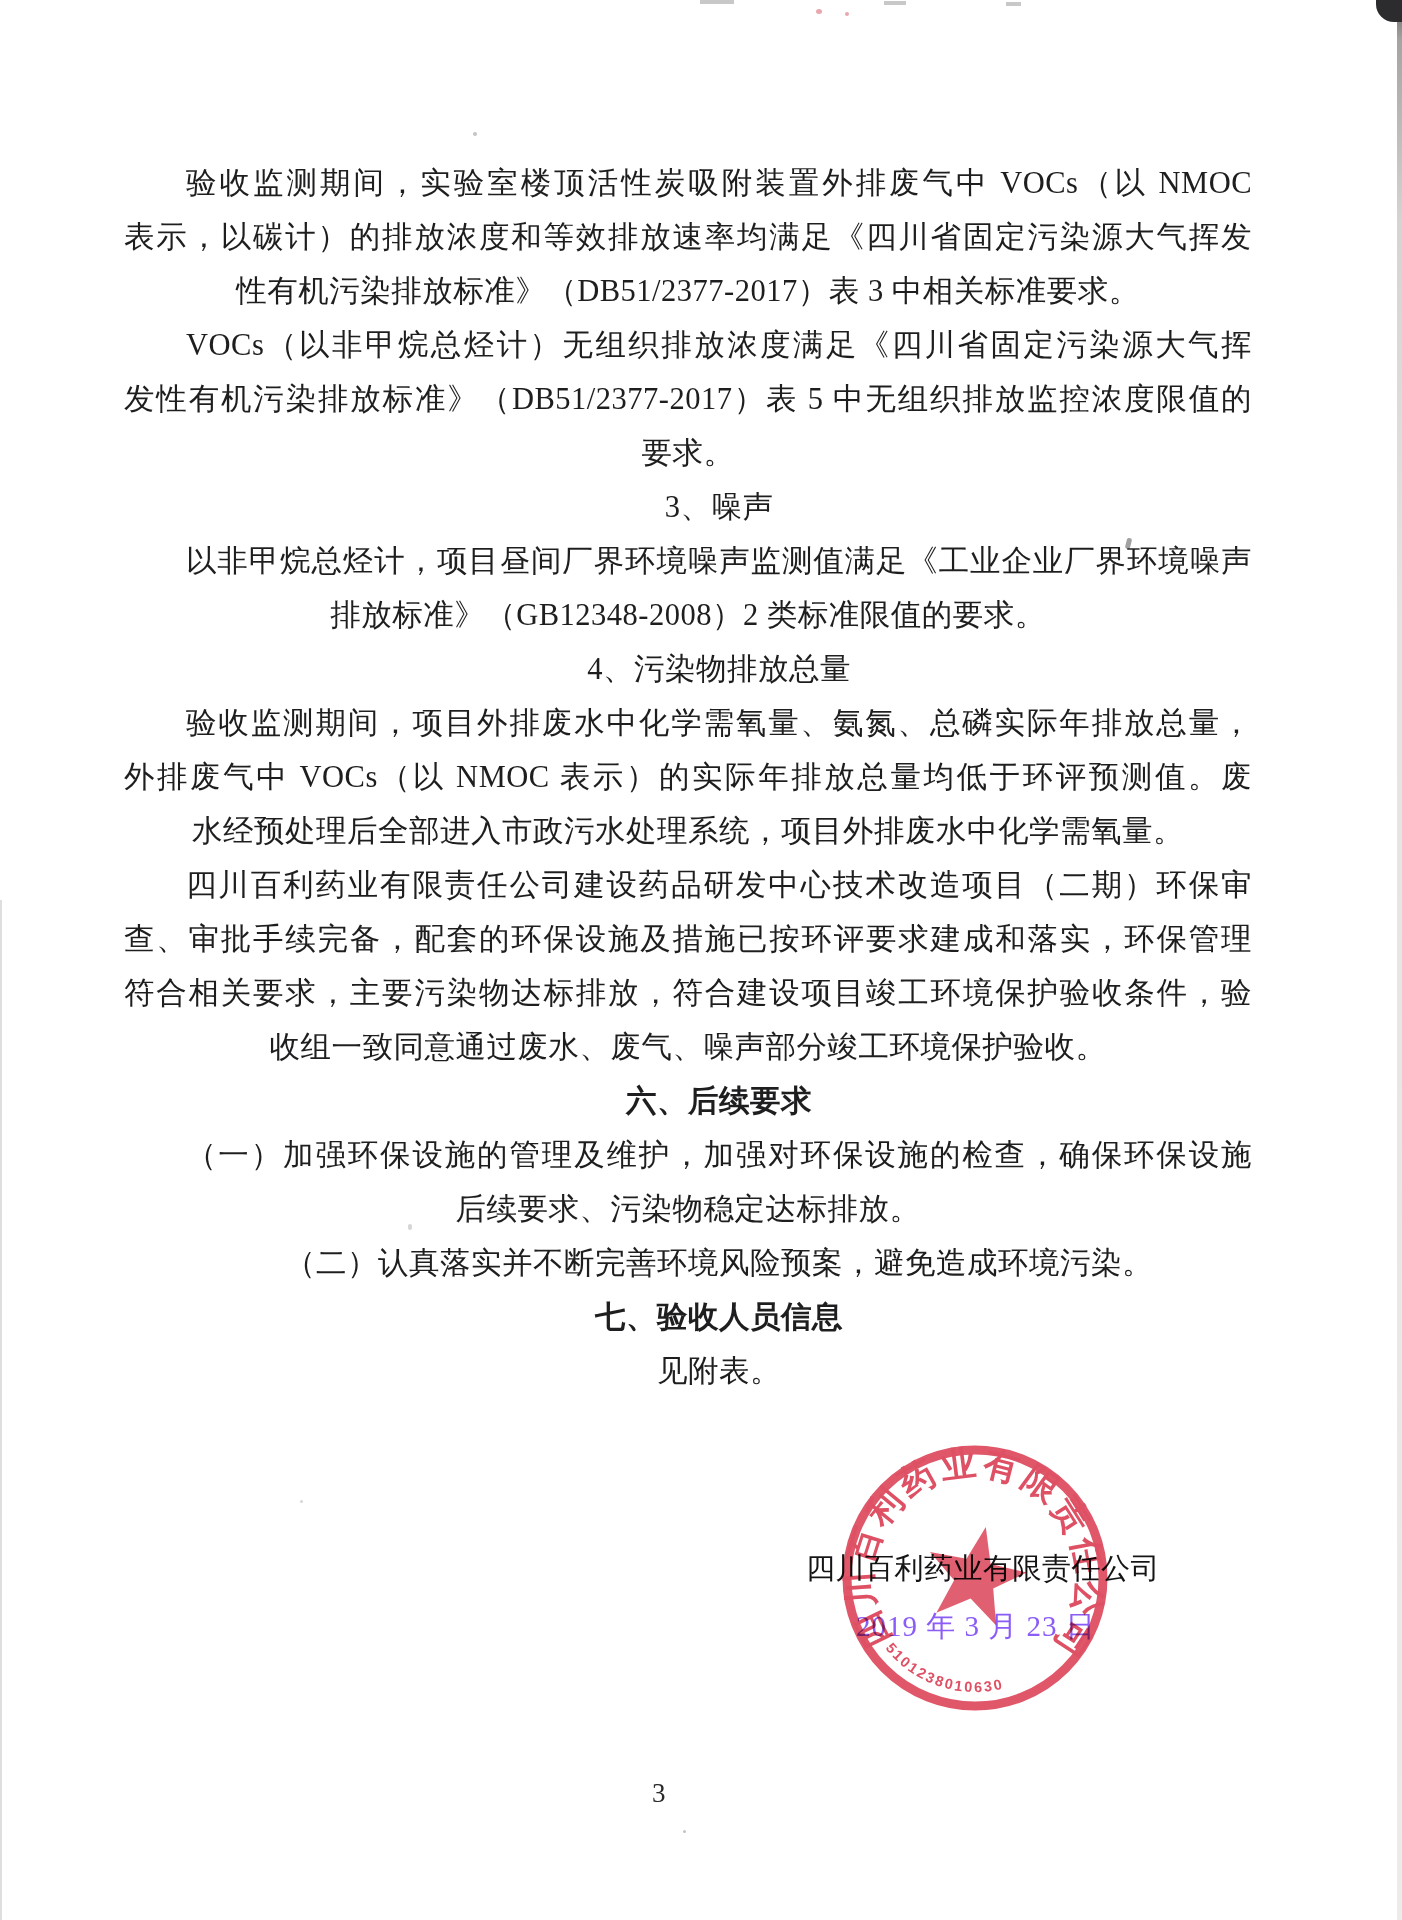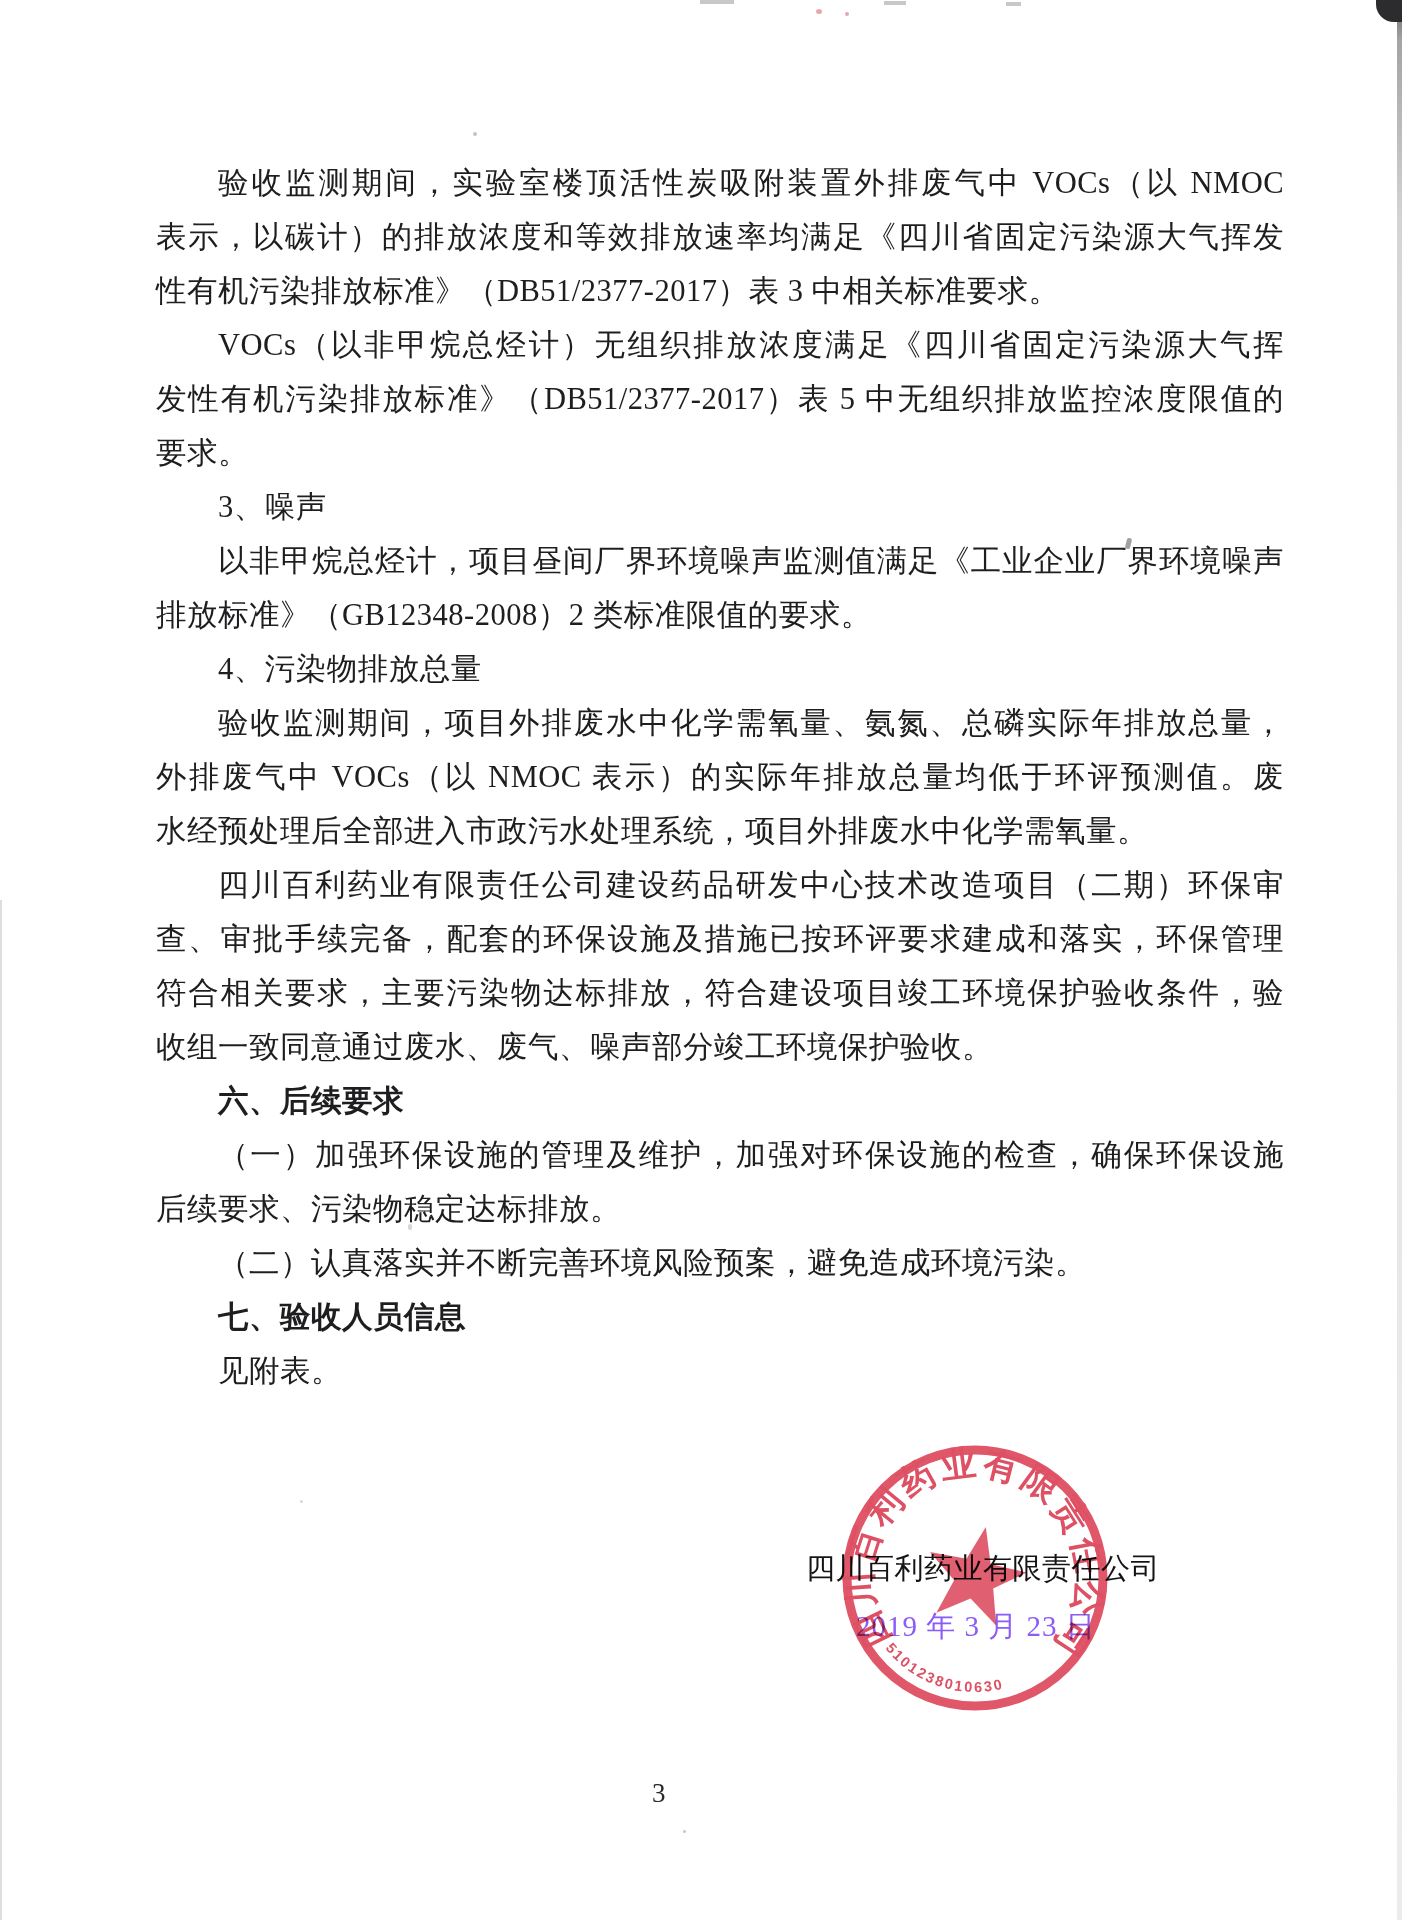--- a/index.html
+++ b/index.html
@@ -1,22 +1,22 @@
 <!DOCTYPE html>
 <html><head>
 <meta charset="utf-8">
 <style>
   html,body{margin:0;padding:0;background:#e8e8e8;}
   .page{
     position:relative;width:1402px;height:1920px;background:#ffffff;overflow:hidden;
     font-family:"Liberation Serif","DejaVu Serif",serif;color:#1e1e20;
   }
   
-  .doc{position:absolute;left:156px;top:156px;width:1128px;font-size:30.5px;}
-  .line{height:54px;line-height:54px;text-align:left;letter-spacing:.5px;}
+  .doc{position:absolute;left:124px;top:156px;width:1128px;font-size:30.5px;}
+  .line{height:54px;line-height:54px;text-align:center;letter-spacing:.5px;}
   .line.fill{text-align:justify;text-align-last:justify;}
   .line.indent{padding-left:62px;}
   .line.bold{font-weight:bold;}
   
   .sig-company{position:absolute;left:806px;top:1549px;font-size:29px;letter-spacing:.5px;color:#141414;}
   .sig-date{position:absolute;left:856px;top:1607px;font-size:29px;letter-spacing:1px;color:#8b5cf6;}
   .page-number{position:absolute;left:652px;top:1778px;font-size:27px;color:#2a2a2a;}
   
   .seal{
     position:absolute;left:830px;top:1433px;width:290px;height:290px;

